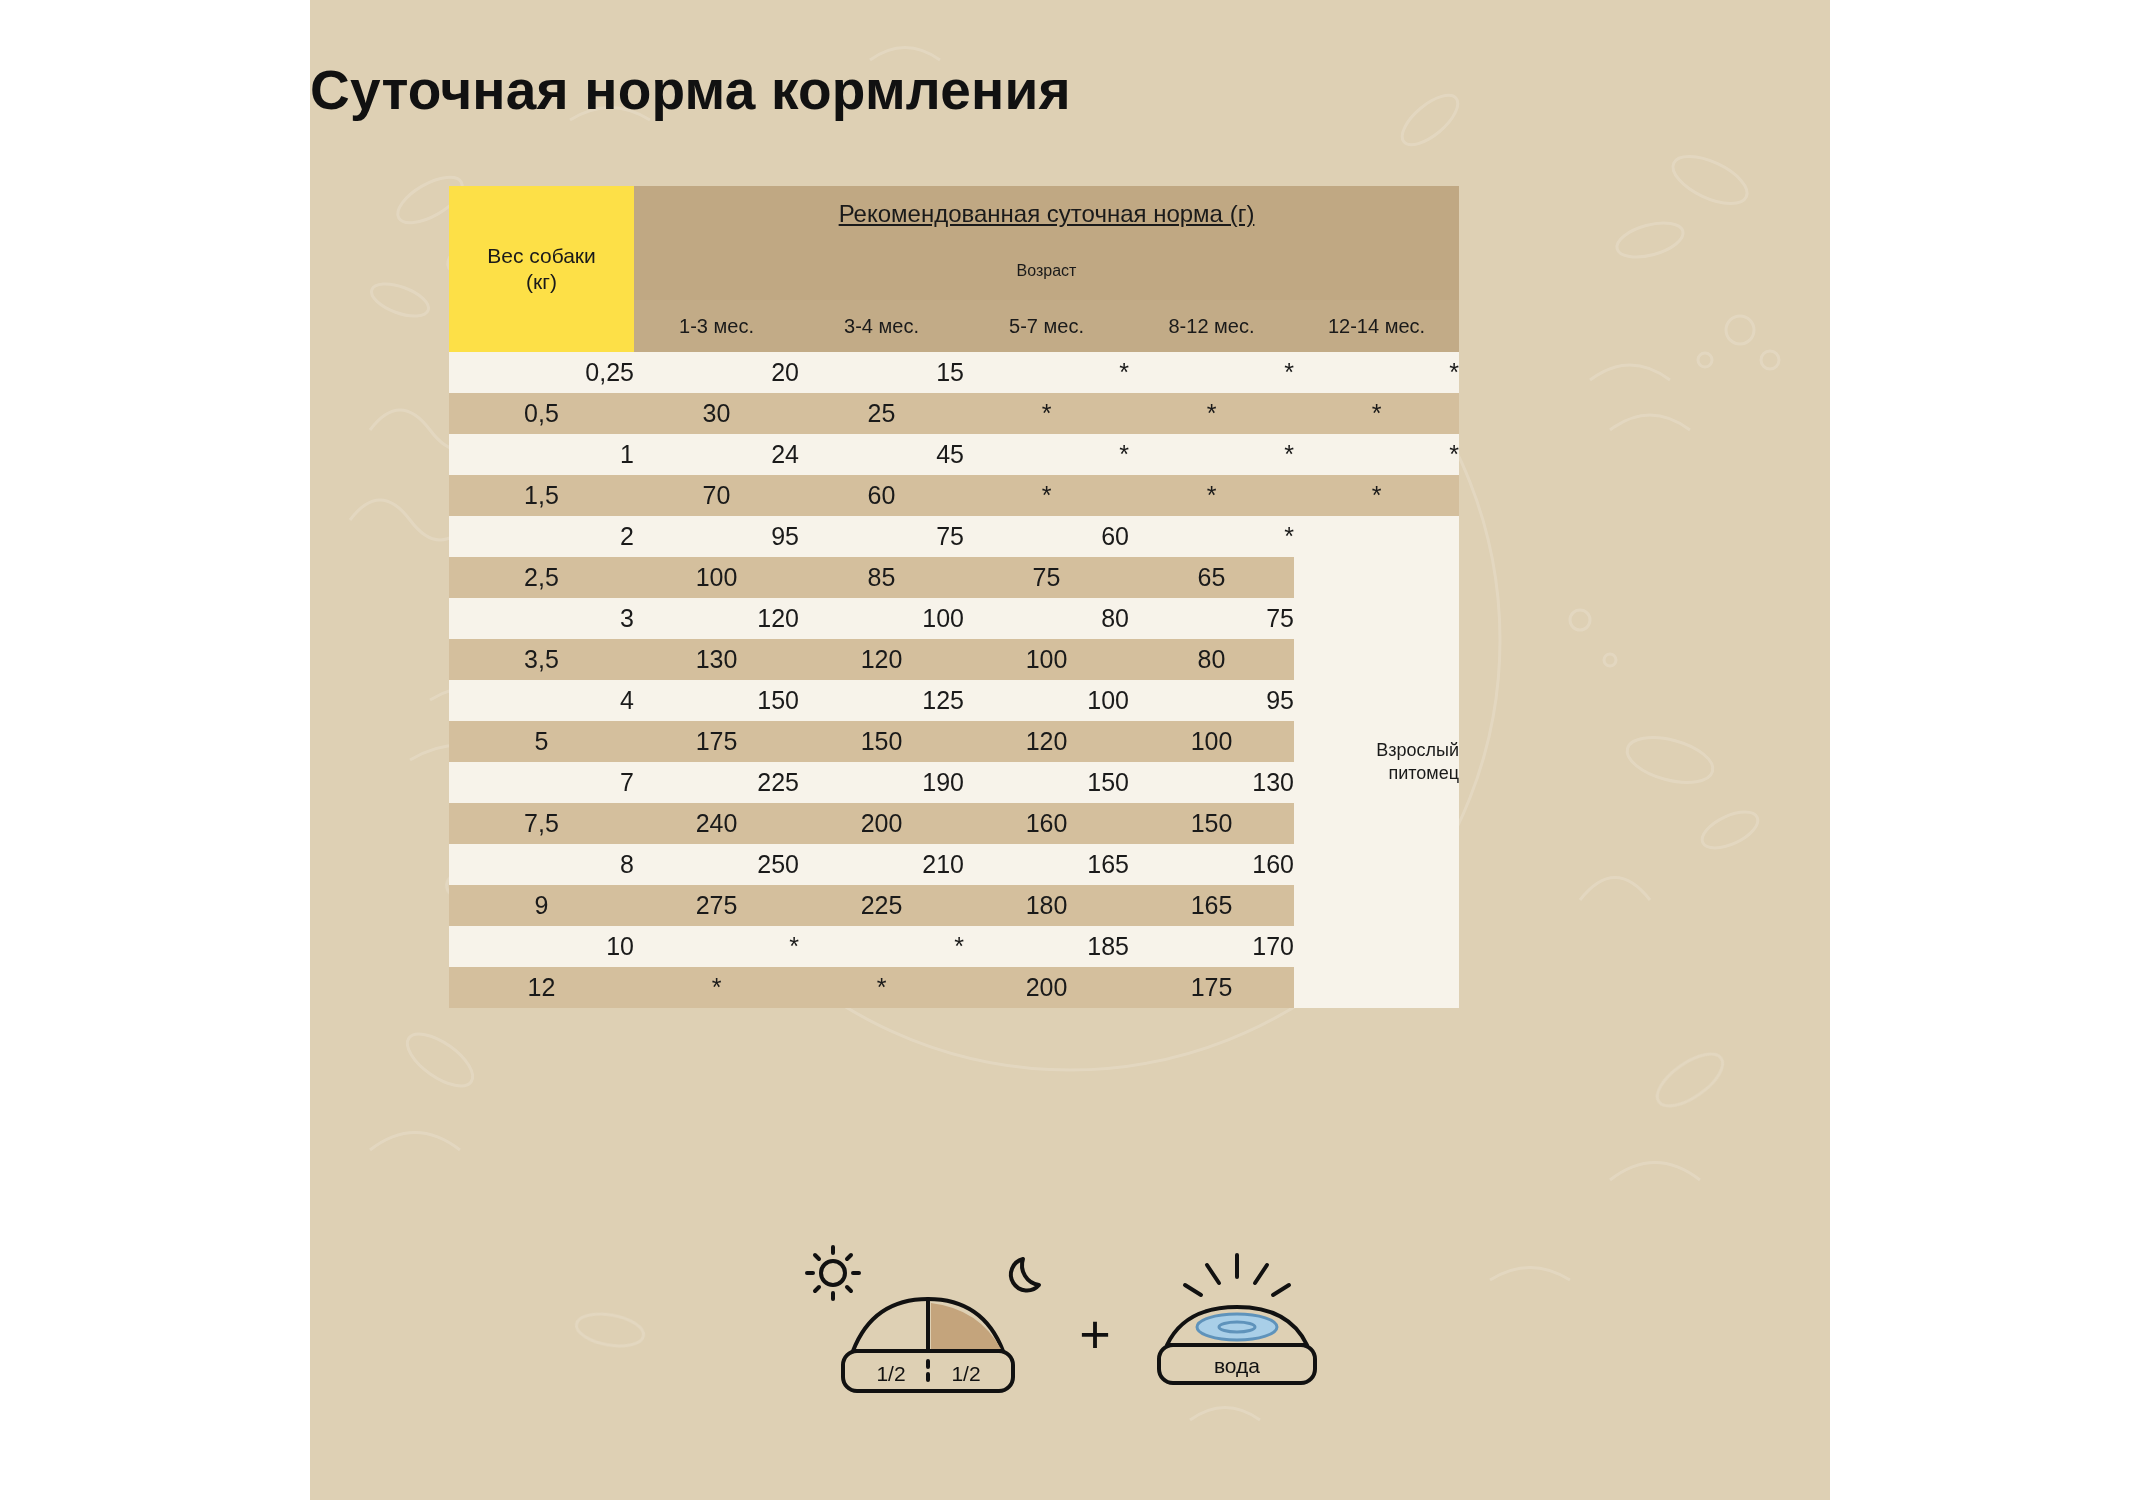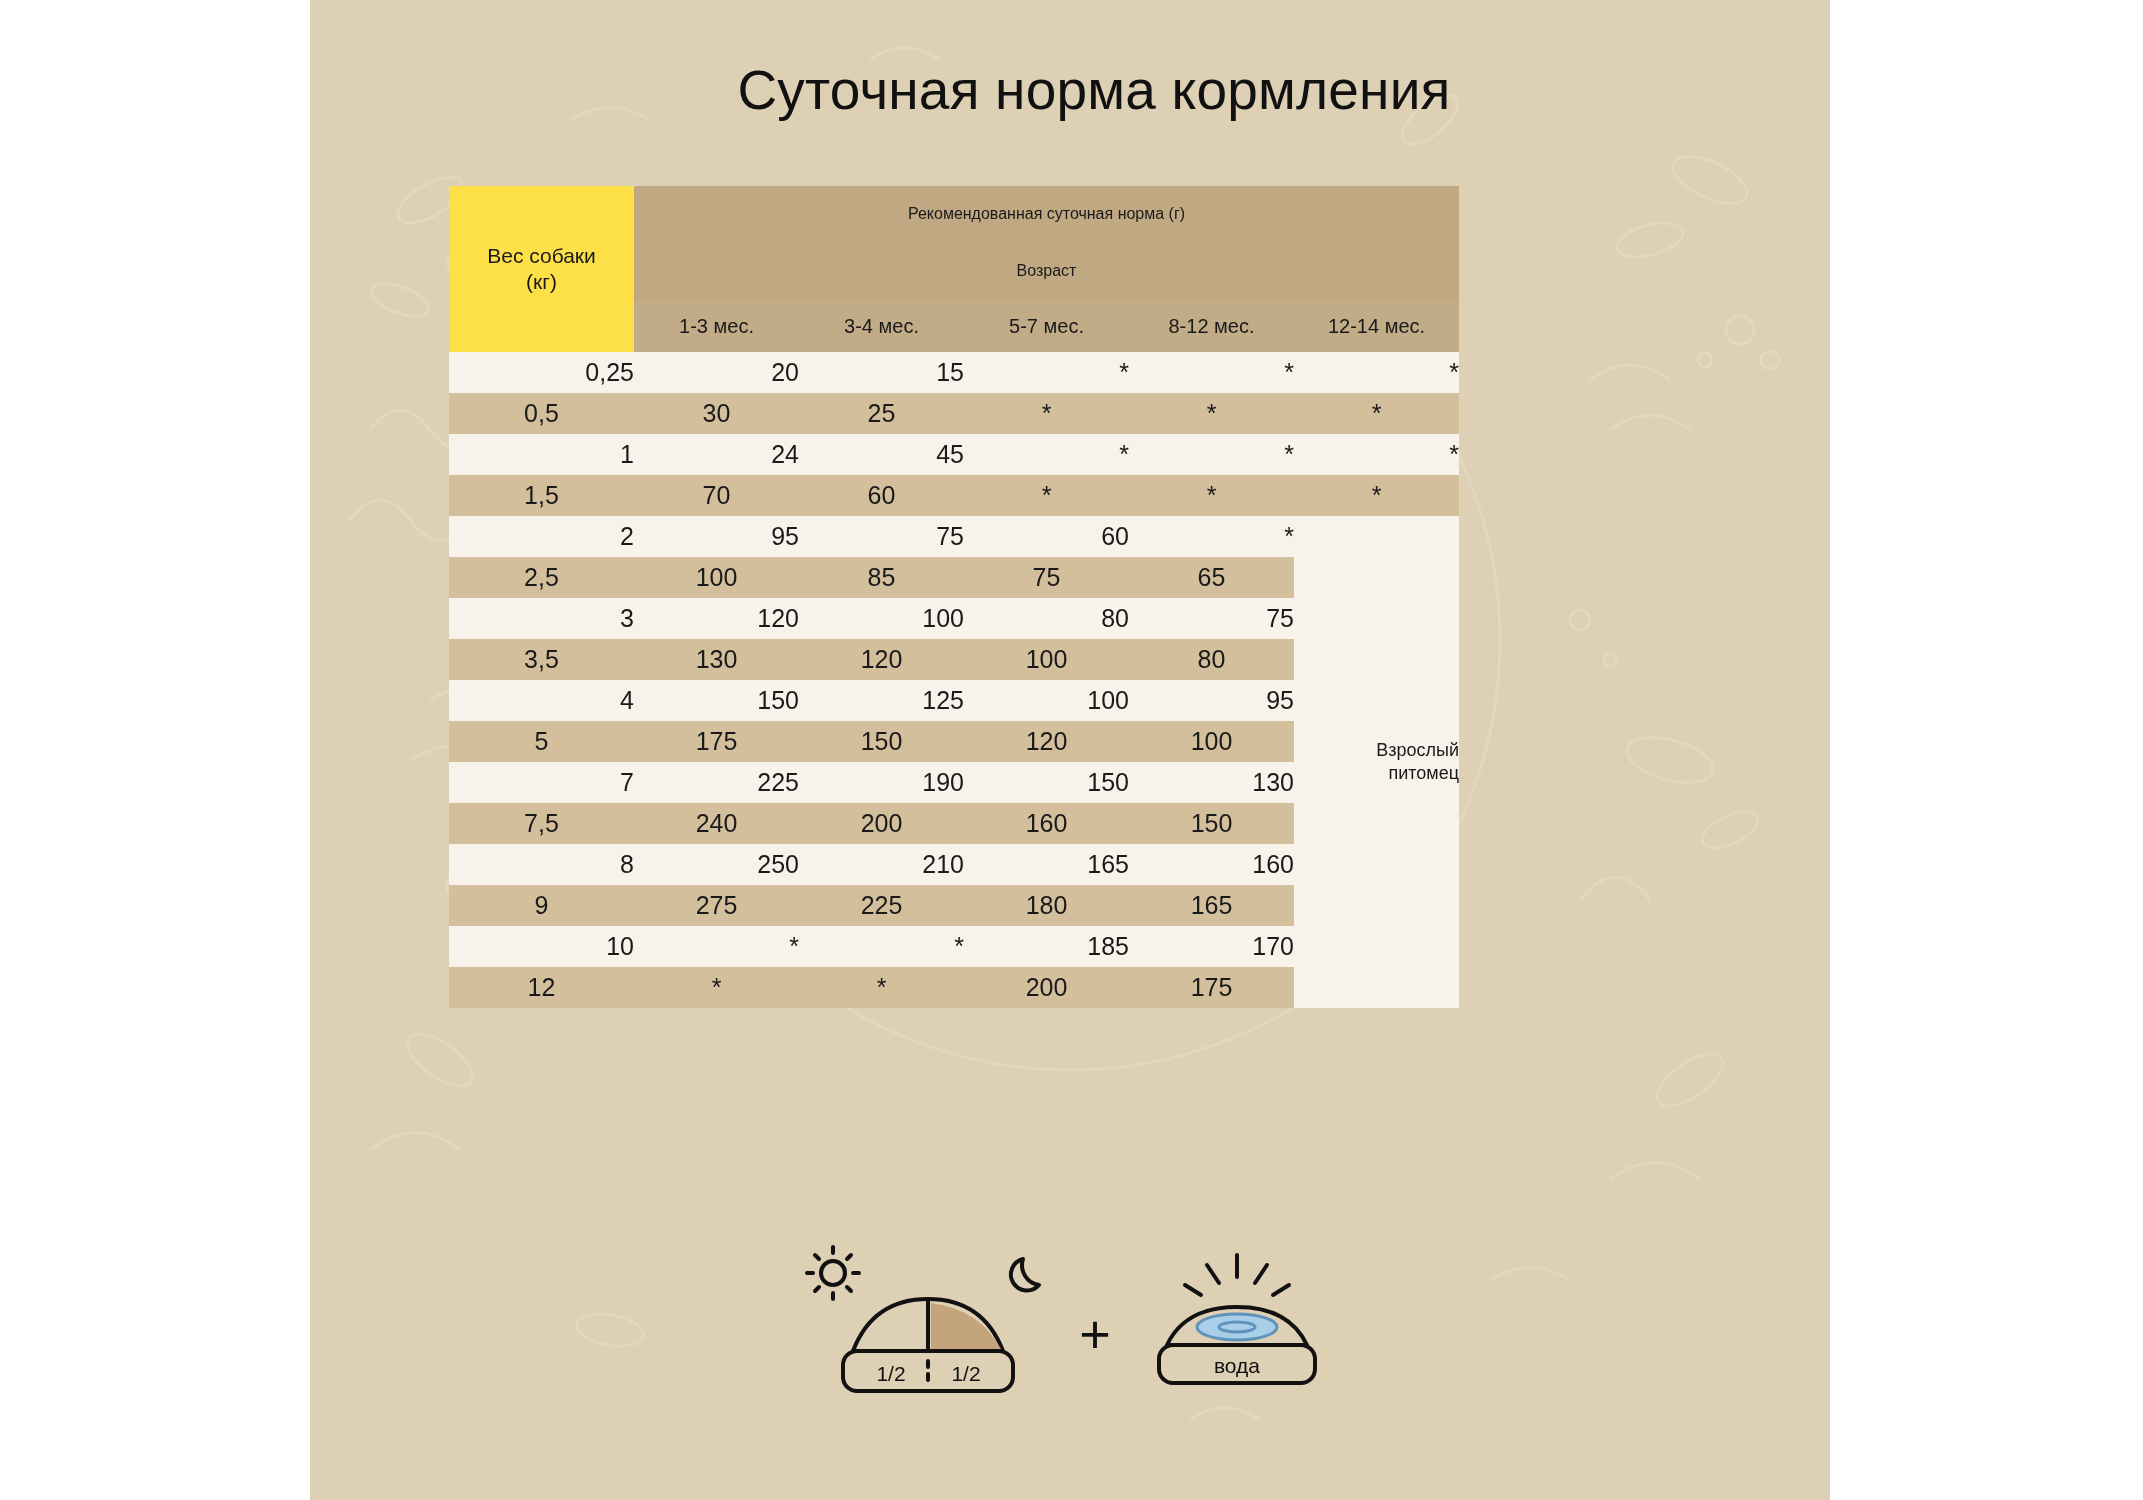--- a/index.html
+++ b/index.html
@@ -33,26 +33,25 @@
     position: absolute;
     inset: 0;
     opacity: 0.30;
     pointer-events: none;
   }
   .title {
     position: absolute;
     left: 0;
     top: 58px;
     width: 100%;
-    text-align: center;
+    text-align: left;
     font-size: 55px;
-    font-weight: normal;
+    font-weight: bold;
     color: #111111;
     letter-spacing: 0.2px;
-    padding-left: 24px;
   }
   .table-wrap {
     position: absolute;
     left: 139px;
     top: 186px;
     width: 1010px;
   }
   table.feed {
     border-collapse: collapse;
     width: 1010px;
@@ -63,21 +62,22 @@
     margin: 0;
     border: 0;
     text-align: center;
     vertical-align: middle;
     font-weight: normal;
     color: #1a1a1a;
   }
   .hdr-top {
     background: #c0a883;
     height: 56px;
-    font-size: 16px;
+    font-size: 24px;
+    text-decoration: underline;
   }
   .hdr-mid {
     background: #c0a883;
     height: 58px;
     font-size: 16px;
   }
   .hdr-sub {
     background: #c2ab87;
     height: 52px;
     font-size: 20px;

